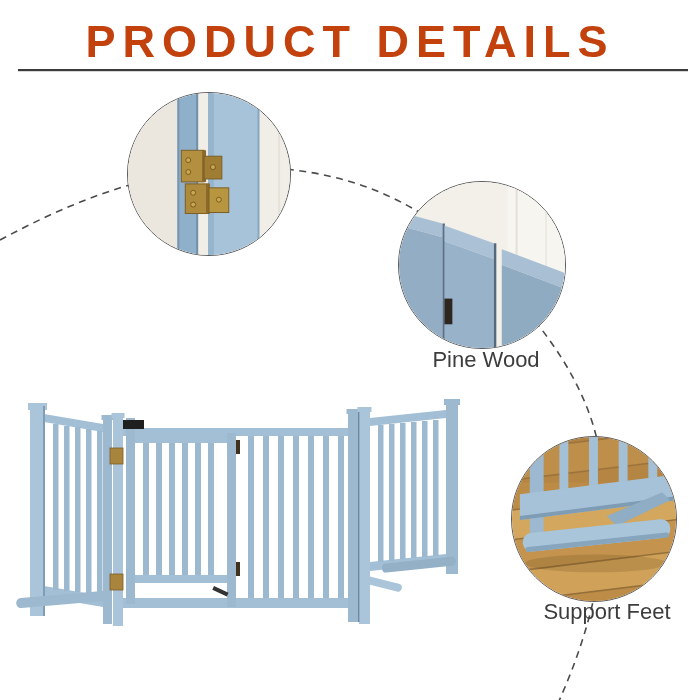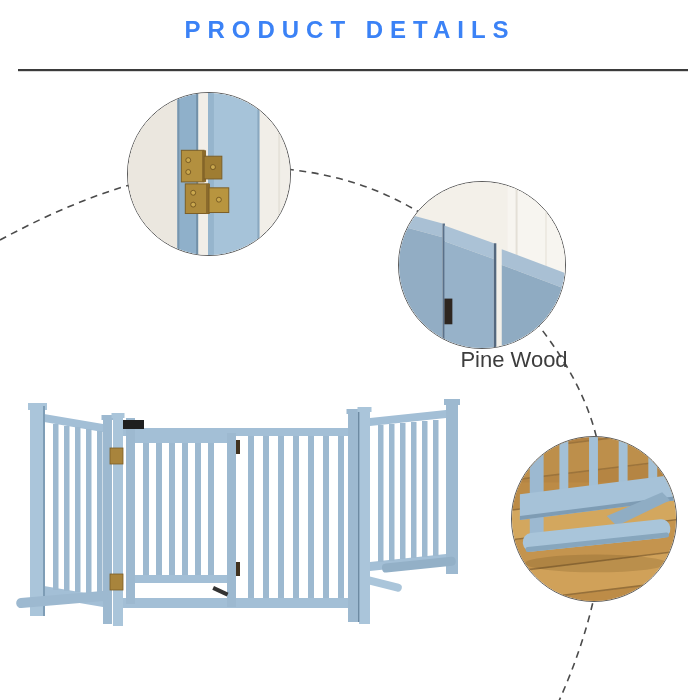--- a/index.html
+++ b/index.html
@@ -2,43 +2,43 @@
 <html><head>
 <meta charset="utf-8">
 <style>
   html,body{margin:0;padding:0;background:#ffffff;}
   .page{
     position:relative;width:700px;height:700px;background:#ffffff;overflow:hidden;
     font-family:"Liberation Sans", sans-serif;
   }
   .page-title{
     position:absolute;top:16px;left:0;width:700px;margin:0;
-    text-align:center;font-size:24px;font-weight:bold;letter-spacing:7px;
-    color:#3b82f6;
+    text-align:center;font-size:45px;font-weight:bold;letter-spacing:7px;
+    color:#c2410c;
   }
   .divider{
     position:absolute;top:69px;left:18px;width:670px;height:2px;
     background:#3b3b3b;border-bottom:1px solid #d8d8d8;
   }
   .arc-layer{position:absolute;left:0;top:0;width:700px;height:700px;}
   .gate-layer{position:absolute;left:10px;top:386px;width:460px;height:245px;}
   .callout{
     position:absolute;border-radius:50%;border:1.6px solid #5b5b5b;
     background:#ffffff;overflow:hidden;box-sizing:border-box;
   }
   .callout svg{display:block;width:100%;height:100%;}
   .c1{left:127px;top:92px;width:164px;height:164px;}
   .c2{left:398px;top:181px;width:168px;height:168px;}
   .c3{left:511px;top:436px;width:166px;height:166px;}
   .callout-label{
     position:absolute;transform:translateX(-50%);
     font-size:22px;color:#3d3d3d;white-space:nowrap;
   }
   .l1{left:209px;top:261px;}
-  .l2{left:486px;top:347px;margin-left:28px;}
+  .l2{left:486px;top:347px;}
   .l3{left:607px;top:599px;}
 </style>
 </head>
 <body>
 
 <div class="page">
 
   <h1 class="page-title">PRODUCT DETAILS</h1>
   <div class="divider"></div>
 
@@ -207,14 +207,15 @@
         <polygon points="8,58 166,38 166,64 8,84" fill="#a6c2d8"></polygon>
         <polygon points="8,80 166,60 166,64 8,84" fill="#7e9cb4"></polygon>
       </g>
       <g>
         <polygon points="96,80 152,56 160,64 106,90" fill="#8fadc4"></polygon>
         <rect x="10" y="98" width="150" height="19" rx="9" fill="#a9c5da" transform="rotate(-6 10 98)"></rect>
         <rect x="12" y="112" width="146" height="5" rx="2.5" fill="#87a6bd" transform="rotate(-6 10 98)"></rect>
       </g>
     </svg>
   </div>
+  <div class="callout-label l3">Support Feet</div>
 
 </div>
 
 </body></html>

